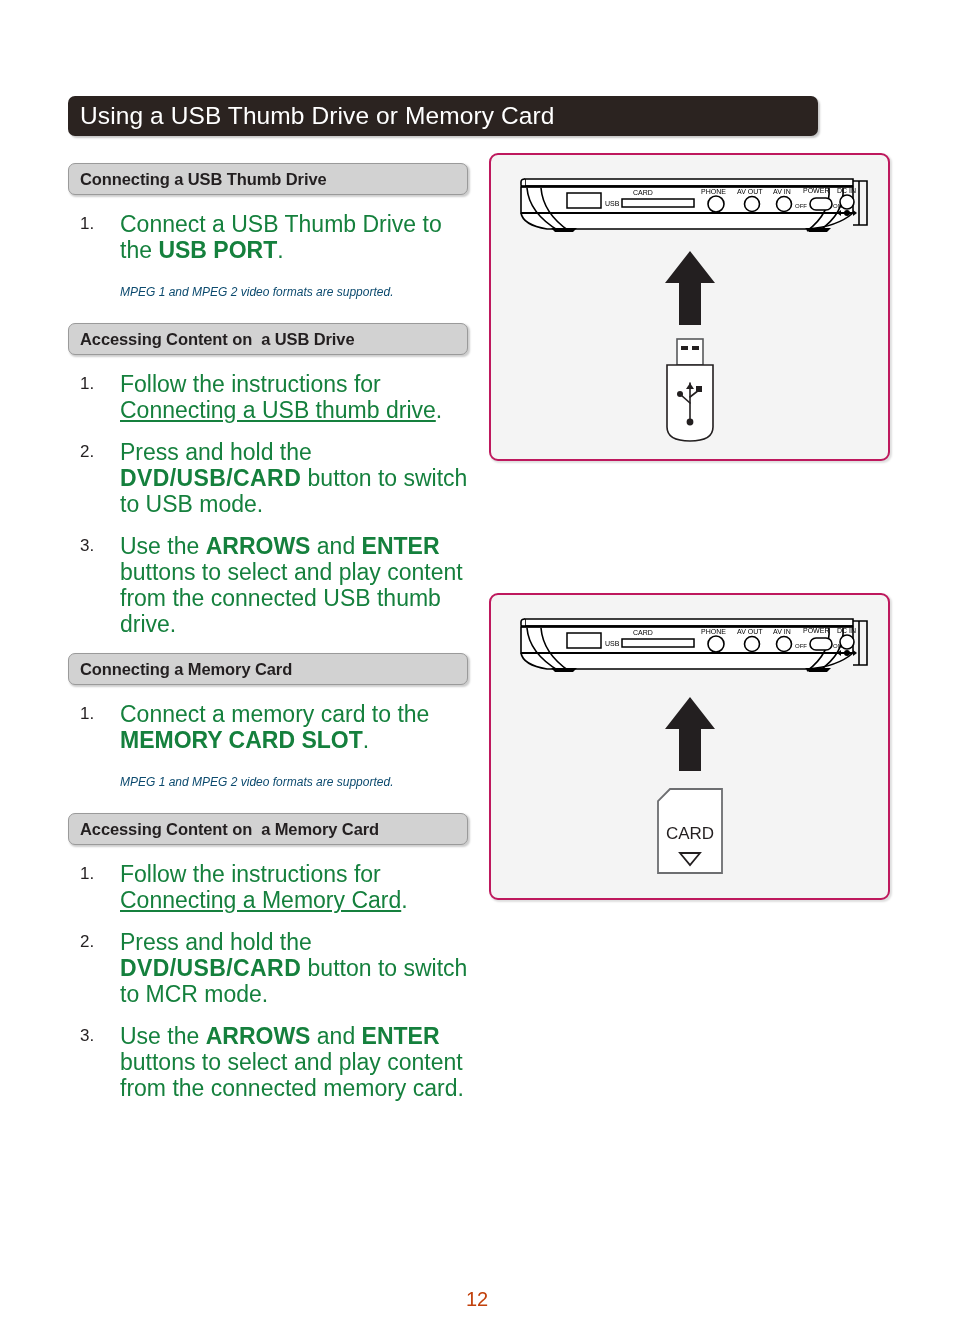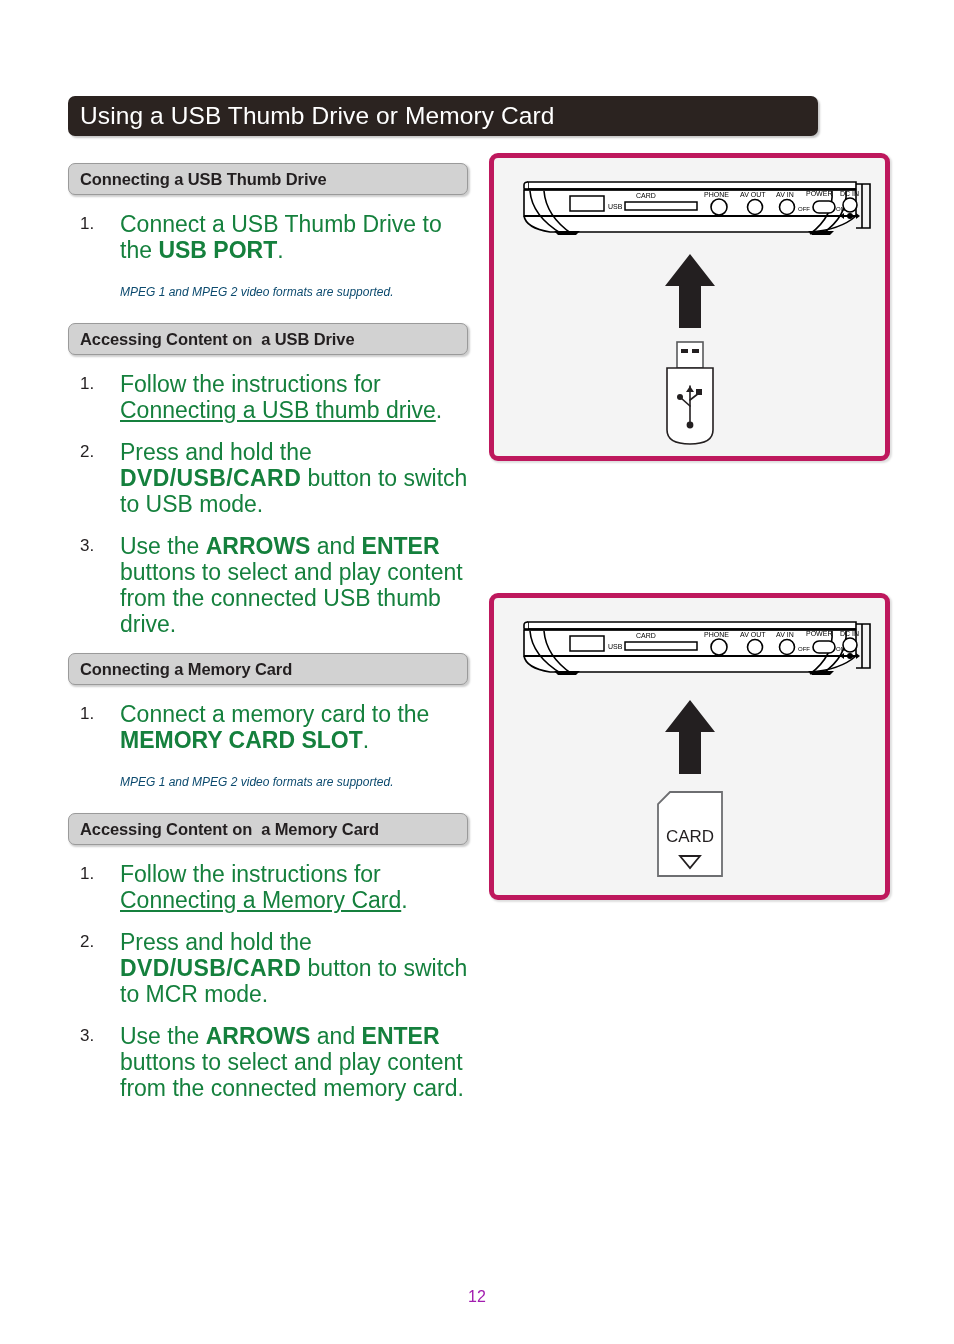--- a/index.html
+++ b/index.html
@@ -113,21 +113,21 @@
     font-style: italic;
     color: #0c4a6e;
     padding-left: 52px;
     margin: 0 0 18px 0;
   }
 
   
   .panel {
     position: absolute;
     background: #f4f4f4;
-    border: 5px solid #be185d;
+    border: 2px solid #be185d;
     border-radius: 9px;
     box-shadow: 1.5px 1.5px 2px rgba(0,0,0,0.13);
     box-sizing: border-box;
     overflow: hidden;
   }
   #panel-usb  { left: 489px; top: 153px; width: 401px; height: 308px; }
   #panel-card { left: 489px; top: 593px; width: 401px; height: 307px; }
 
   .device-wrap {
     position: absolute;
@@ -146,22 +146,22 @@
   }
   #usb-art { top: 100px; width: 60px; height: 155px; }
   #card-art { top: 100px; width: 80px; height: 145px; }
 
   .pagenum {
     position: absolute;
     left: 0;
     right: 0;
     top: 1288px;
     text-align: center;
-    font-size: 16px;
-    color: #a21caf;
+    font-size: 20px;
+    color: #c2410c;
   }
 </style>
 </head>
 <body>
 
 <div class="page">
 
   <div class="title-bar">
     <span class="title-text">Using a USB Thumb Drive or Memory Card</span>
   </div>

